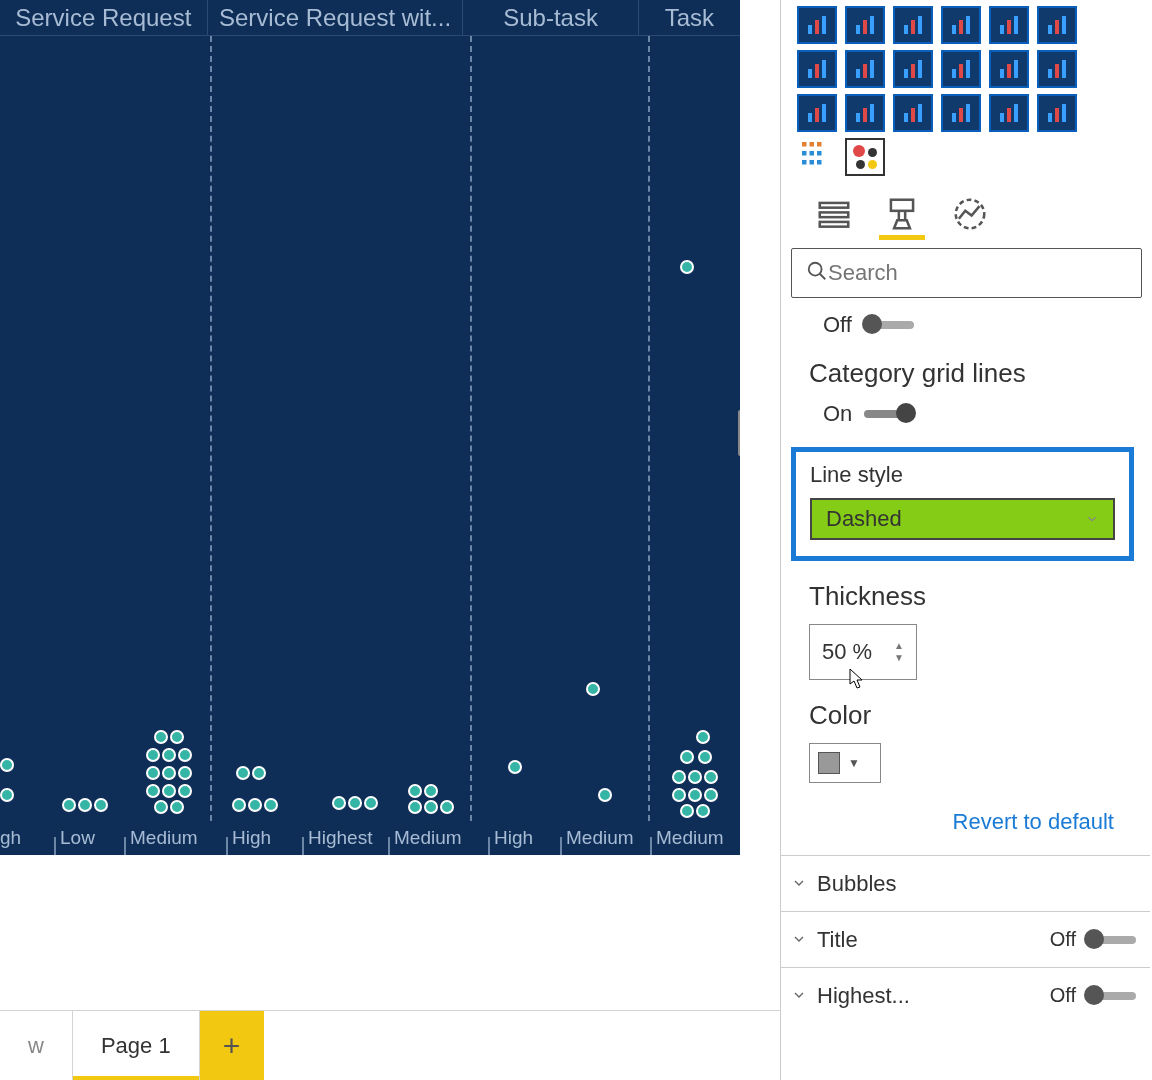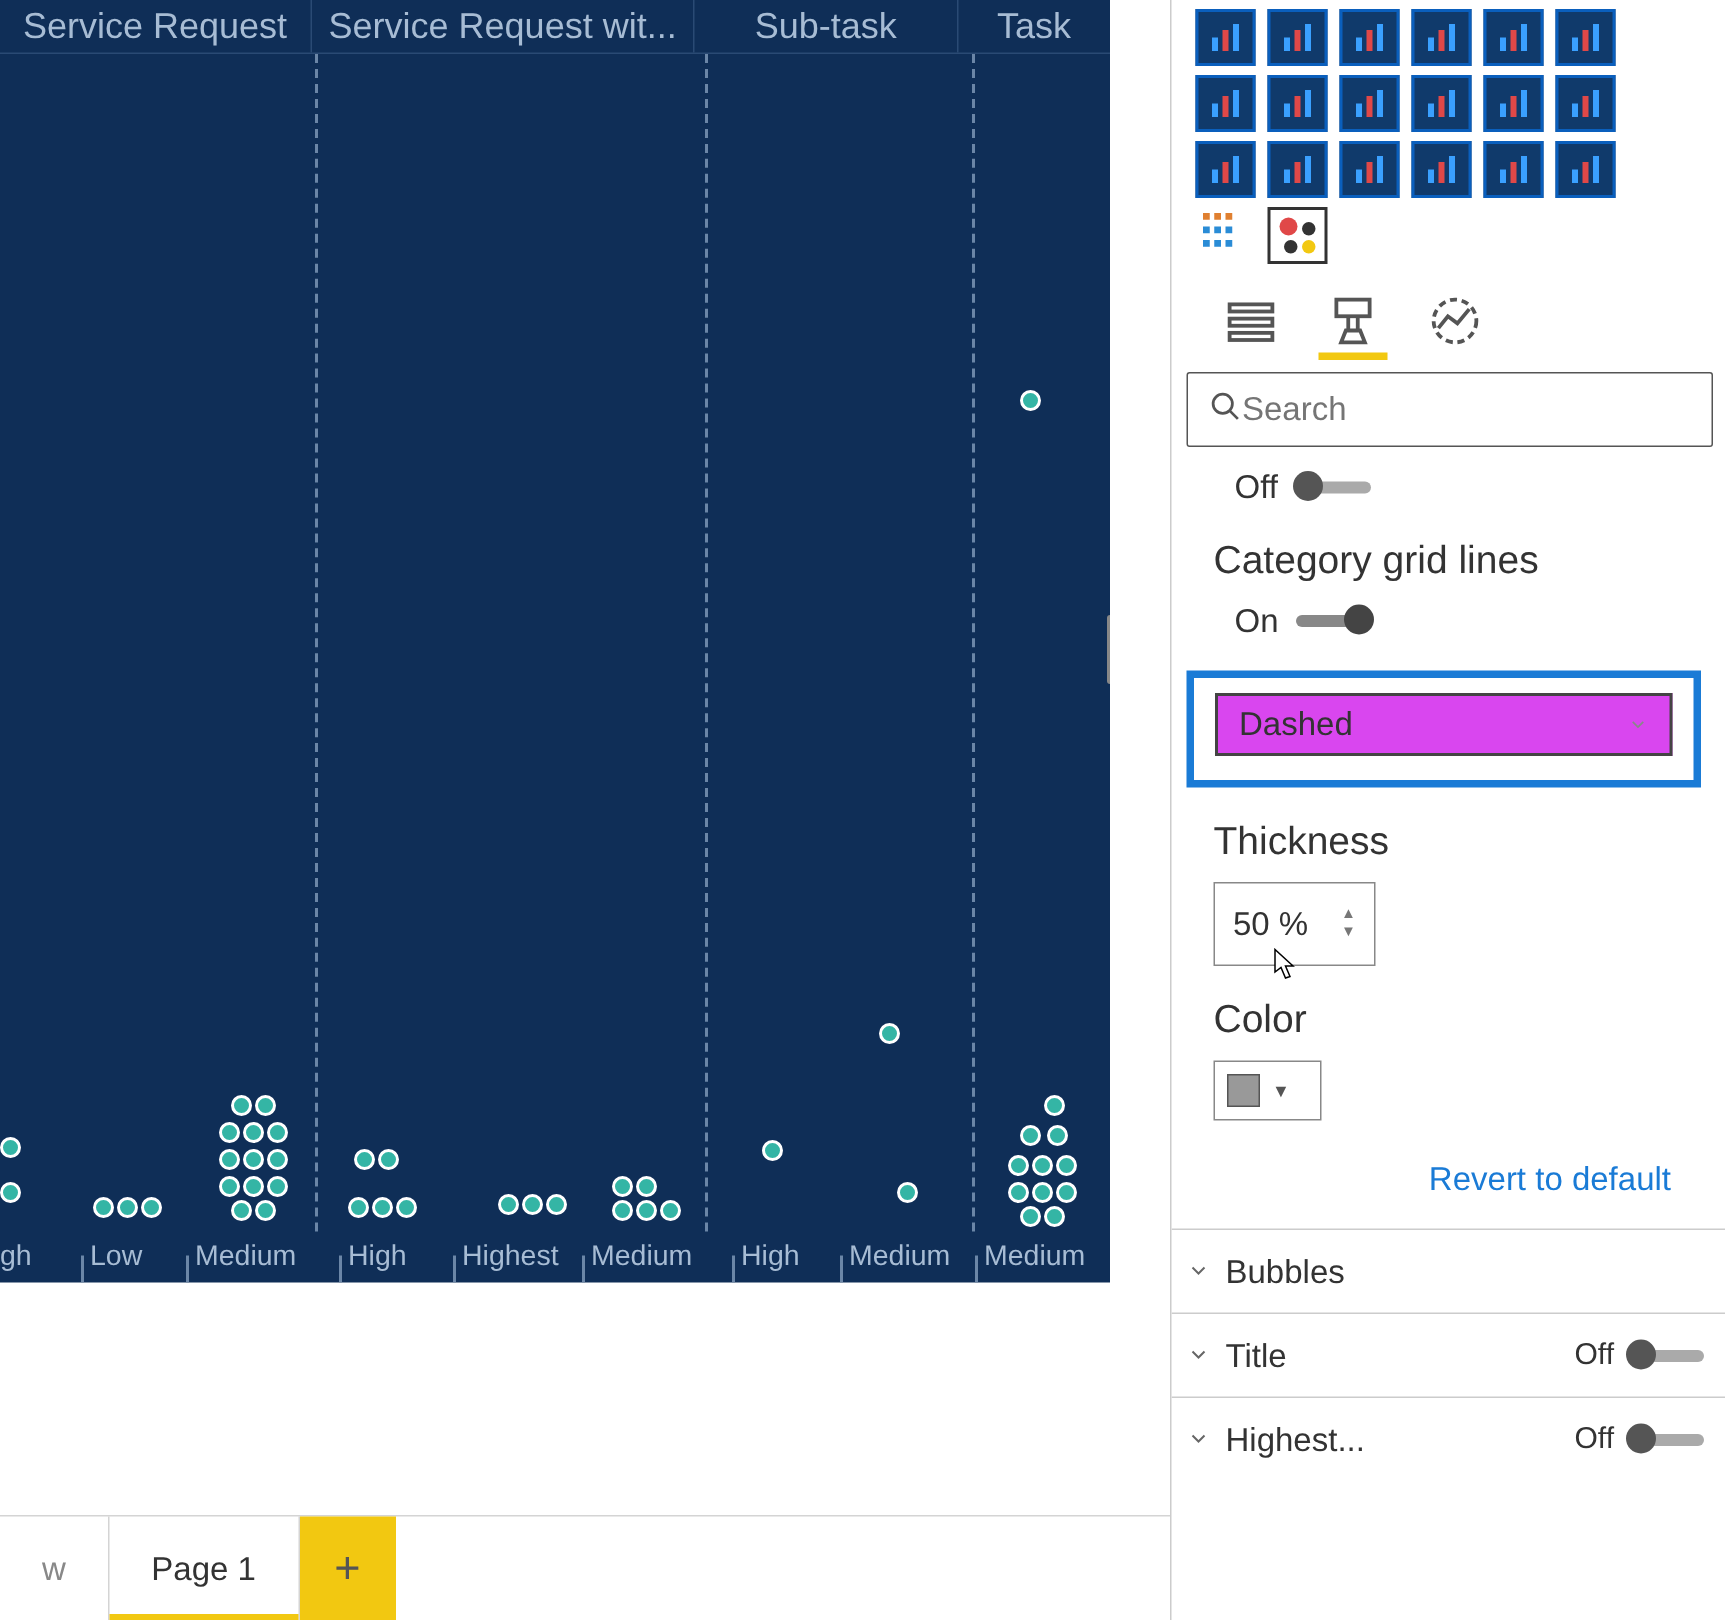--- a/index.html
+++ b/index.html
@@ -50,21 +50,21 @@
   .row-lbl { color: #333; font-size: 26px; margin: 20px 0 12px; padding-left: 18px; }
   .toggle-row { display: flex; align-items: center; gap: 12px; padding-left: 32px; }
   .toggle-label { font-size: 22px; color: #333; }
   .switch { width: 50px; height: 8px; background: #aaa; border-radius: 4px; position: relative; }
   .switch .knob { position: absolute; top: -7px; width: 20px; height: 20px; background: #555; border-radius: 50%; }
   .switch.on .knob { right: -2px; background: #444; }
   .switch.off .knob { left: -2px; background: #555; }
   .switch.on { background: #888; }
 
   .highlight-box { border: 5px solid #1a7bd6; padding: 10px 14px 16px; margin: 20px 6px 0 0; }
-  .select { height: 42px; border: 2px solid #444; display: flex; align-items: center; justify-content: space-between; padding: 0 14px; font-size: 22px; color: #333; background: #d946ef; }
+  .select { height: 42px; border: 2px solid #444; display: flex; align-items: center; justify-content: space-between; padding: 0 14px; font-size: 22px; color: #333; background: #84cc16; }
 
   .spin { width: 108px; height: 56px; border: 1px solid #888; display: flex; align-items: center; padding-left: 12px; gap: 6px; font-size: 22px; color: #333; margin-left: 18px; position: relative; }
   .spin .arrows { position: absolute; right: 6px; top: 3px; bottom: 3px; width: 16px; display: flex; flex-direction: column; justify-content: center; gap: 2px; }
   .spin .arrows span { font-size: 10px; color: #777; line-height: 1; }
 
   .color-btn { width: 72px; height: 40px; border: 1px solid #888; display: flex; align-items: center; gap: 8px; padding: 0 8px; margin-left: 18px; }
   .color-sw { width: 22px; height: 22px; background: #999; border: 1px solid #555; }
   .revert { color: #1a7bd6; font-size: 22px; text-align: right; padding: 26px 26px 20px 0; }
 
   .acc { display: flex; align-items: center; justify-content: space-between; height: 56px; border-top: 1px solid #ccc; padding: 0 14px 0 10px; }
@@ -362,20 +362,21 @@
 
         <div class="row-lbl">Category grid lines</div>
         <div class="toggle-row">
           <span class="toggle-label">On</span>
           <div class="switch on">
               <span class="knob"></span>
             </div>
         </div>
 
         <div class="highlight-box">
+          <div style="font-size:22px;color:#333;margin-bottom:10px">Line style</div>
           <div class="select">
             <span>Dashed</span>
             <span>
               <svg width="14" height="14" viewBox="0 0 24 24" fill="none" stroke="#888" stroke-width="2">
                   <path d="M6 9 l6 6 l6 -6"></path>
                 </svg>
             </span>
           </div>
         </div>
 

